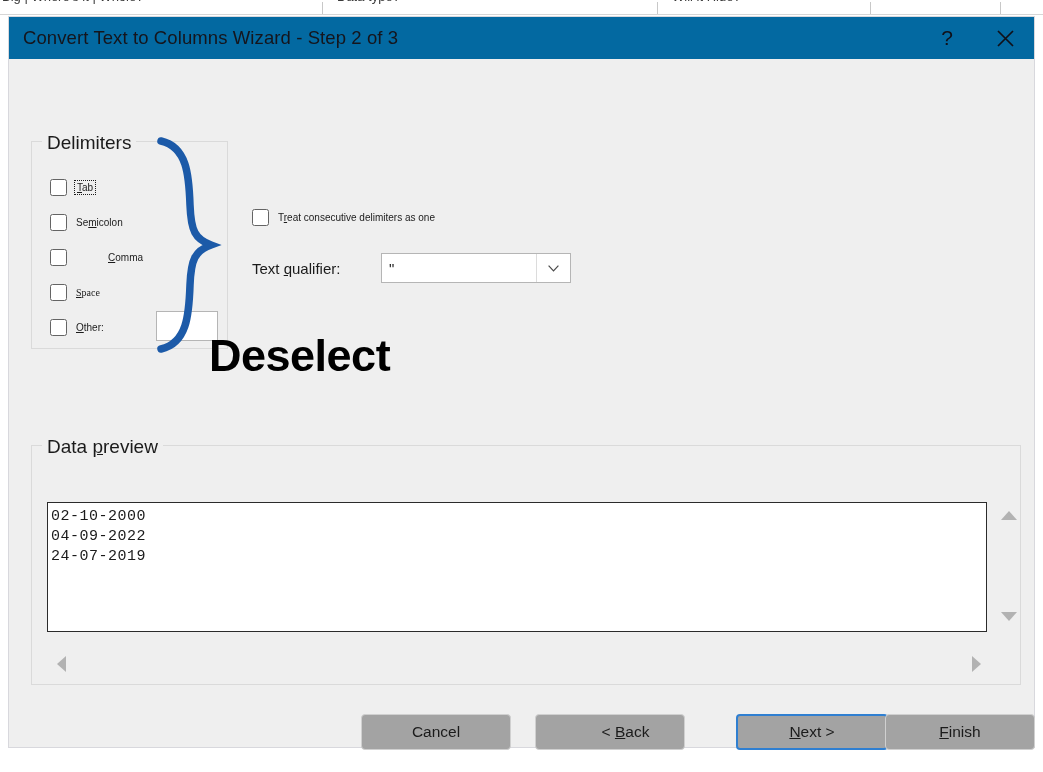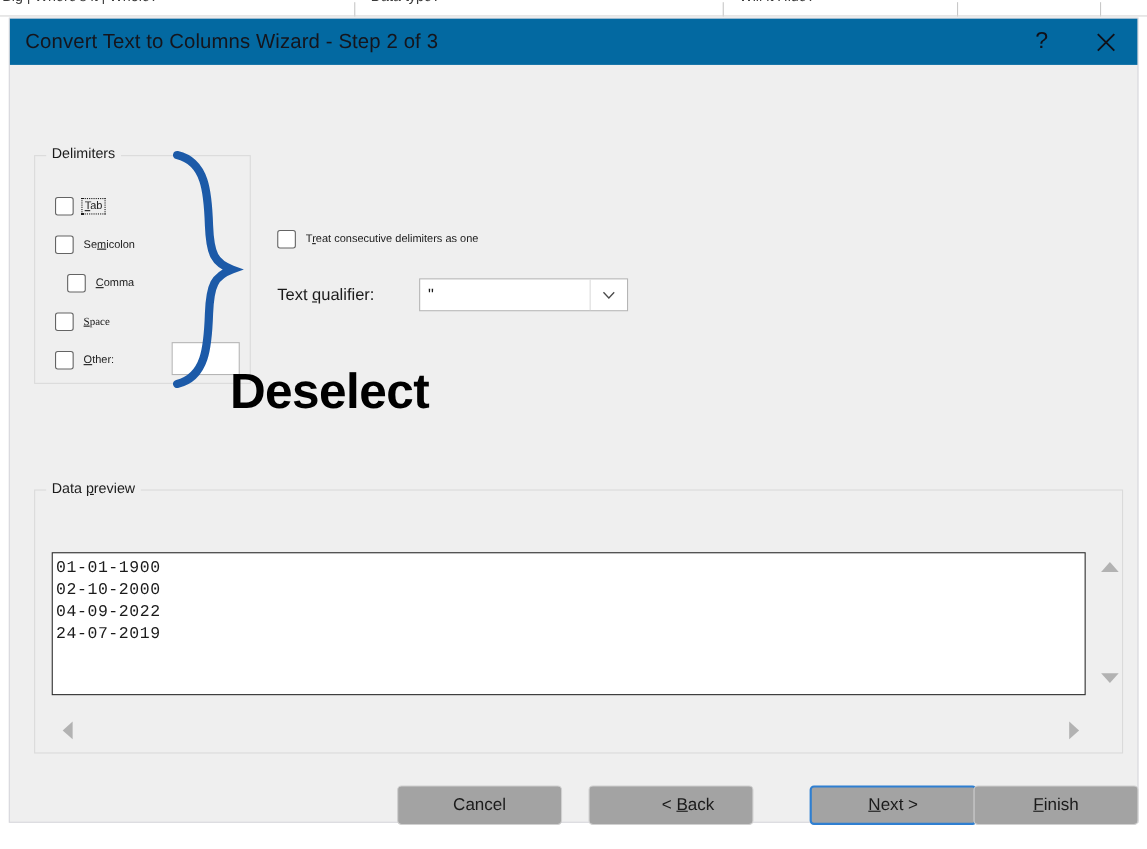--- a/index.html
+++ b/index.html
@@ -53,21 +53,21 @@
 
   .intro {
     position:absolute; left:14px; top:52px; width:990px;
     font-size:15.5px; color:#1b1b1b; white-space:nowrap;
   }
 
   
   .groupbox { position:absolute; border:1px solid #dadada; background:transparent; }
   .group-legend {
     position:absolute; top:-10px; left:10px; background:#efefef;
-    padding:0 5px; font-size:13px; color:#1b1b1b; white-space:nowrap;
+    padding:0 5px; font-size:19px; color:#1b1b1b; white-space:nowrap;
   }
 
   #delims-group { left:22px; top:124px; width:197px; height:208px; }
   #preview-group { left:22px; top:428px; width:990px; height:240px; }
 
   
   .cbrow { position:absolute; display:flex; align-items:center; height:22px; }
   .cbox {
     width:17px; height:17px; border:1px solid #646464; border-radius:2.5px;
     background:#ffffff; flex:none;
@@ -173,21 +173,21 @@
     </div>
 
     <div class="cbrow" style="left:41px; top:159px;">
       <span class="cbox"></span>
       <span class="cblabel focusbox"><u>T</u>ab</span>
     </div>
     <div class="cbrow" style="left:41px; top:194px;">
       <span class="cbox"></span>
       <span class="cblabel">Se<u>m</u>icolon</span>
     </div>
-    <div class="cbrow" style="left:52px; top:229px;">
+    <div class="cbrow" style="left:41px; top:229px;gap:32px;">
       <span class="cbox"></span>
       <span class="cblabel"><u>C</u>omma</span>
     </div>
     <div class="cbrow" style="left:41px; top:264px;font-family:Liberation Serif, serif;">
       <span class="cbox"></span>
       <span class="cblabel"><u>S</u>pace</span>
     </div>
     <div class="cbrow" style="left:41px; top:299px;">
       <span class="cbox"></span>
       <span class="cblabel"><u>O</u>ther:</span>
@@ -214,21 +214,20 @@
                C 46 116, 42 124, 41 150 C 40 180, 38 208, 12 214" stroke="#1c5aa8" stroke-width="7.5" fill="none" stroke-linecap="round"></path>
     </svg>
     <div class="deselect-ann">Deselect</div>
 
     <div class="groupbox" id="preview-group">
       <span class="group-legend">Data <u>p</u>review</span>
     </div>
 
     <div class="preview-box">
       <div class="preview-lines">
-        <div>01-01-1900</div>
         <div>02-10-2000</div>
         <div>04-09-2022</div>
         <div>24-07-2019</div>
       </div>
     </div>
 
     <div class="vscroll">
       <span class="arr" style="top:6px">
         <svg class="tri" width="18" height="12" viewBox="0 0 18 12" aria-hidden="true">
           <path d="M9 2 L17 11 L1 11 Z" fill="#b2b2b2"></path>

